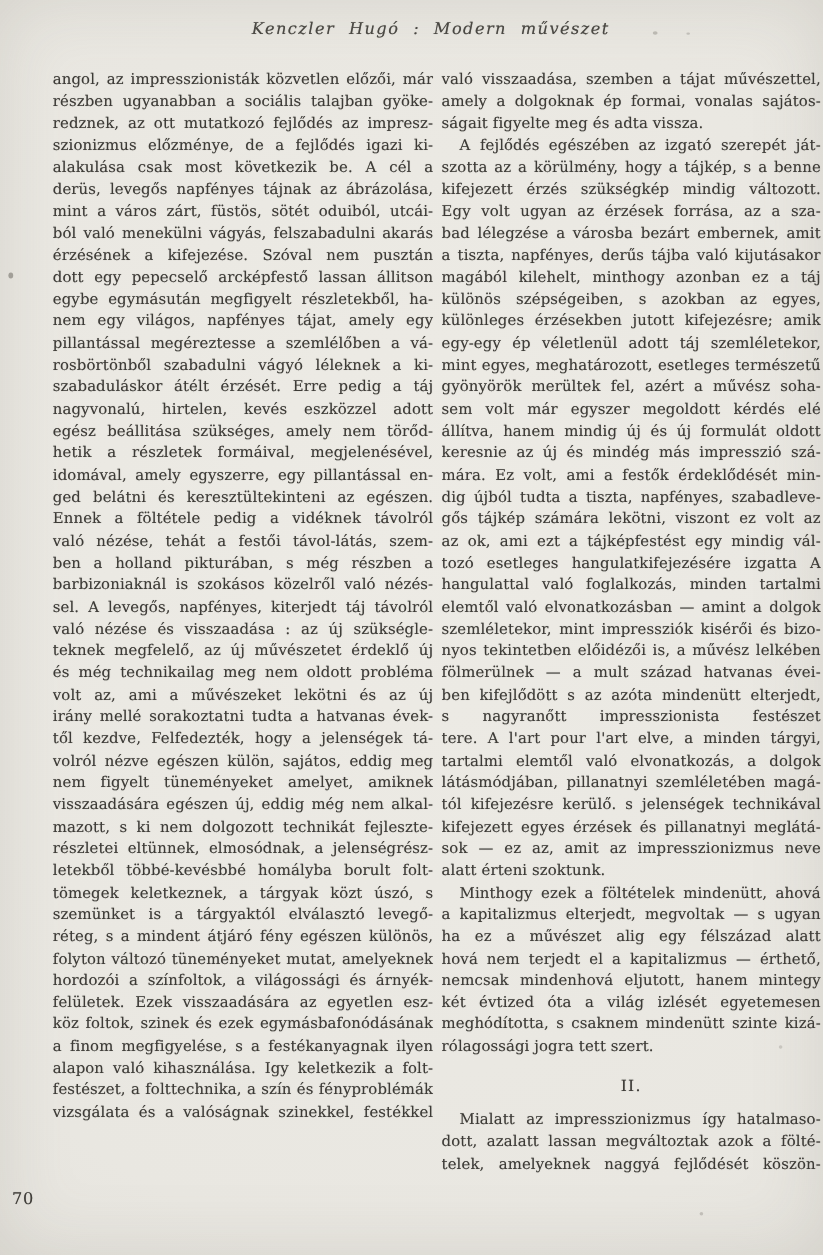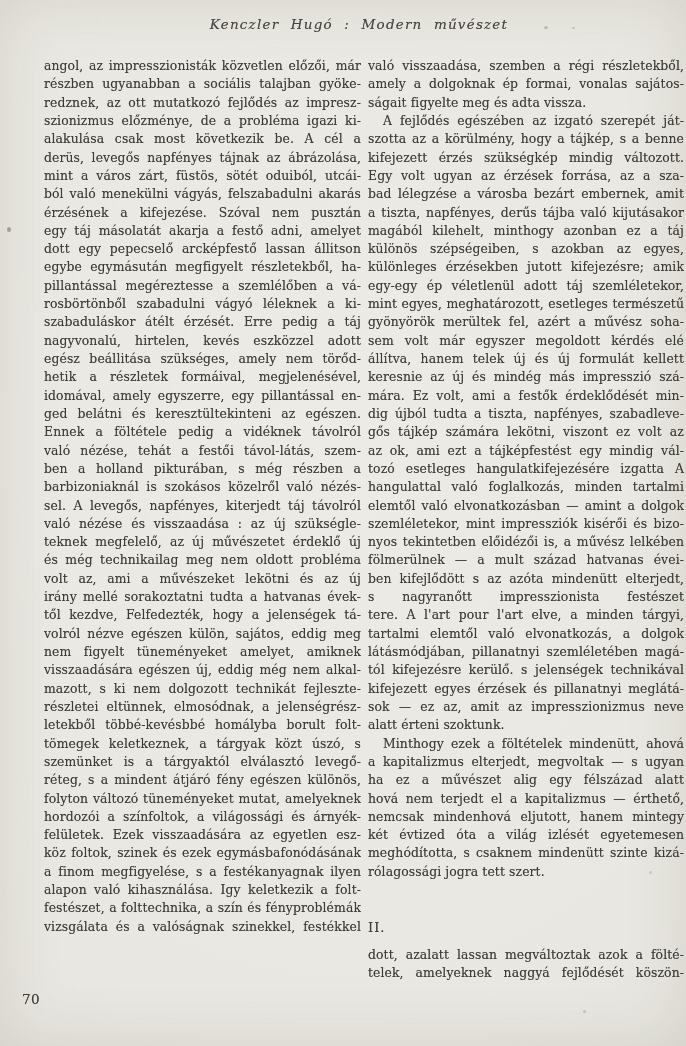--- a/index.html
+++ b/index.html
@@ -29,27 +29,28 @@
     font-size:12.4px;
     line-height:18.32px;height:18.32px;
     text-align:justify;text-align-last:justify;
     letter-spacing:.1px;
     overflow:hidden;
     text-shadow:0 0 .6px rgba(70,68,62,.5);
   }
   .line.end{text-align-last:left;}
   .line.indent{text-indent:15px;}
   .section-heading{
+    text-align:center;
     font-size:13px;letter-spacing:1px;
-    margin-top:38px;margin-bottom:9px;
+    margin-top:16px;margin-bottom:9px;
     height:18px;line-height:18px;
     text-shadow:0 0 .6px rgba(70,68,62,.5);
   }
   .page-number{
-    position:absolute;left:22px;top:991px;
+    position:absolute;left:10px;top:991px;
     font-size:13.5px;letter-spacing:.5px;color:#403e3a;
     text-shadow:0 0 .6px rgba(70,68,62,.5);
   }
   .speck{position:absolute;background:#6e6a62;border-radius:50%;}
   .speck.s1{left:7px;top:227px;width:4px;height:5px;opacity:.55;}
   .speck.s2{left:544px;top:26px;width:4px;height:3px;opacity:.35;}
   .speck.s3{left:572px;top:27px;width:3px;height:2px;opacity:.3;}
   .speck.s4{left:583px;top:1010px;width:3px;height:3px;opacity:.3;}
   .speck.s5{left:649px;top:871px;width:3px;height:3px;opacity:.25;}
 </style>
@@ -59,29 +60,29 @@
 <div class="page">
 
   <div class="running-header">Kenczler Hugó : Modern művészet</div>
 
   <div class="columns">
     <div class="col left">
       <div>
           <div class="line">angol, az impresszionisták közvetlen előzői, már</div>
           <div class="line">részben ugyanabban a sociális talajban gyöke-</div>
           <div class="line">redznek, az ott mutatkozó fejlődés az impresz-</div>
-          <div class="line">szionizmus előzménye, de a probléma igazi ki-</div>
+          <div class="line">szionizmus előzménye, de a fejlődés igazi ki-</div>
           <div class="line">alakulása csak most következik be. A cél a</div>
           <div class="line">derüs, levegős napfényes tájnak az ábrázolása,</div>
           <div class="line">mint a város zárt, füstös, sötét oduiból, utcái-</div>
           <div class="line">ból való menekülni vágyás, felszabadulni akarás</div>
           <div class="line">érzésének a kifejezése. Szóval nem pusztán</div>
-          <div class="line">egy táj másolatát akarja a festő adni, amelyet</div>
           <div class="line">dott egy pepecselő arcképfestő lassan állitson</div>
           <div class="line">egybe egymásután megfigyelt részletekből, ha-</div>
+          <div class="line">nem egy világos, napfényes tájat, amely egy</div>
           <div class="line">pillantással megéreztesse a szemlélőben a vá-</div>
           <div class="line">rosbörtönből szabadulni vágyó léleknek a ki-</div>
           <div class="line">szabaduláskor átélt érzését. Erre pedig a táj</div>
           <div class="line">nagyvonalú, hirtelen, kevés eszközzel adott</div>
           <div class="line">egész beállitása szükséges, amely nem törőd-</div>
           <div class="line">hetik a részletek formáival, megjelenésével,</div>
           <div class="line">idomával, amely egyszerre, egy pillantással en-</div>
           <div class="line">ged belátni és keresztültekinteni az egészen.</div>
           <div class="line">Ennek a föltétele pedig a vidéknek távolról</div>
           <div class="line">való nézése, tehát a festői távol-látás, szem-</div>
@@ -108,37 +109,37 @@
           <div class="line">felületek. Ezek visszaadására az egyetlen esz-</div>
           <div class="line">köz foltok, szinek és ezek egymásbafonódásának</div>
           <div class="line">a finom megfigyelése, s a festékanyagnak ilyen</div>
           <div class="line">alapon való kihasználása. Igy keletkezik a folt-</div>
           <div class="line">festészet, a folttechnika, a szín és fényproblémák</div>
           <div class="line">vizsgálata és a valóságnak szinekkel, festékkel</div>
         </div>
     </div>
     <div class="col right">
       <div>
-          <div class="line">való visszaadása, szemben a régi részletekből,</div>
+          <div class="line">való visszaadása, szemben a tájat művészettel,</div>
           <div class="line">amely a dolgoknak ép formai, vonalas sajátos-</div>
           <div class="line end">ságait figyelte meg és adta vissza.</div>
           <div class="line indent">A fejlődés egészében az izgató szerepét ját-</div>
           <div class="line">szotta az a körülmény, hogy a tájkép, s a benne</div>
           <div class="line">kifejezett érzés szükségkép mindig változott.</div>
           <div class="line">Egy volt ugyan az érzések forrása, az a sza-</div>
           <div class="line">bad lélegzése a városba bezárt embernek, amit</div>
           <div class="line">a tiszta, napfényes, derűs tájba való kijutásakor</div>
           <div class="line">magából kilehelt, minthogy azonban ez a táj</div>
           <div class="line">különös szépségeiben, s azokban az egyes,</div>
           <div class="line">különleges érzésekben jutott kifejezésre; amik</div>
           <div class="line">egy-egy ép véletlenül adott táj szemléletekor,</div>
           <div class="line">mint egyes, meghatározott, esetleges természetű</div>
           <div class="line">gyönyörök merültek fel, azért a művész soha-</div>
           <div class="line">sem volt már egyszer megoldott kérdés elé</div>
-          <div class="line">állítva, hanem telek új és új formulát kellett</div>
+          <div class="line">állítva, hanem mindig új és új formulát oldott</div>
           <div class="line">keresnie az új és mindég más impresszió szá-</div>
           <div class="line">mára. Ez volt, ami a festők érdeklődését min-</div>
           <div class="line">dig újból tudta a tiszta, napfényes, szabadleve-</div>
           <div class="line">gős tájkép számára lekötni, viszont ez volt az</div>
           <div class="line">az ok, ami ezt a tájképfestést egy mindig vál-</div>
           <div class="line">tozó esetleges hangulatkifejezésére izgatta A</div>
           <div class="line">hangulattal való foglalkozás, minden tartalmi</div>
           <div class="line">elemtől való elvonatkozásban — amint a dolgok</div>
           <div class="line">szemléletekor, mint impressziók kisérői és bizo-</div>
           <div class="line">nyos tekintetben előidézői is, a művész lelkében</div>
@@ -156,20 +157,21 @@
           <div class="line">a kapitalizmus elterjedt, megvoltak — s ugyan</div>
           <div class="line">ha ez a művészet alig egy félszázad alatt</div>
           <div class="line">hová nem terjedt el a kapitalizmus — érthető,</div>
           <div class="line">nemcsak mindenhová eljutott, hanem mintegy</div>
           <div class="line">két évtized óta a világ izlését egyetemesen</div>
           <div class="line">meghódította, s csaknem mindenütt szinte kizá-</div>
           <div class="line end">rólagossági jogra tett szert.</div>
         </div>
       <div class="section-heading">II.</div>
       <div>
+          <div class="line indent">Mialatt az impresszionizmus így hatalmaso-</div>
           <div class="line">dott, azalatt lassan megváltoztak azok a fölté-</div>
           <div class="line">telek, amelyeknek naggyá fejlődését köszön-</div>
         </div>
     </div>
   </div>
 
   <div class="page-number">70</div>
 
   <div class="speck s1"></div>
   <div class="speck s2"></div>

